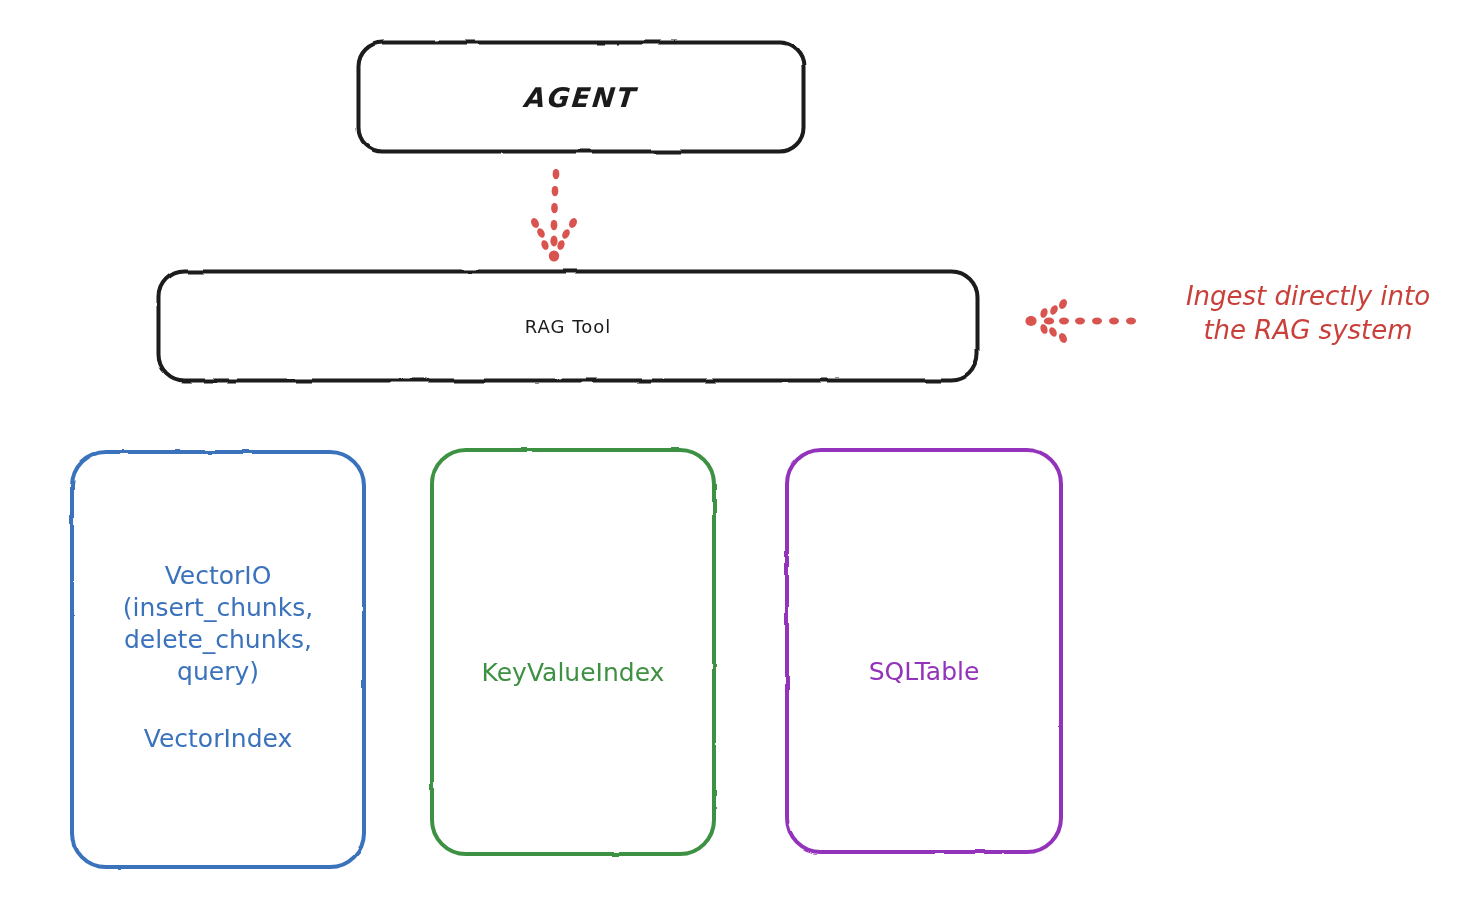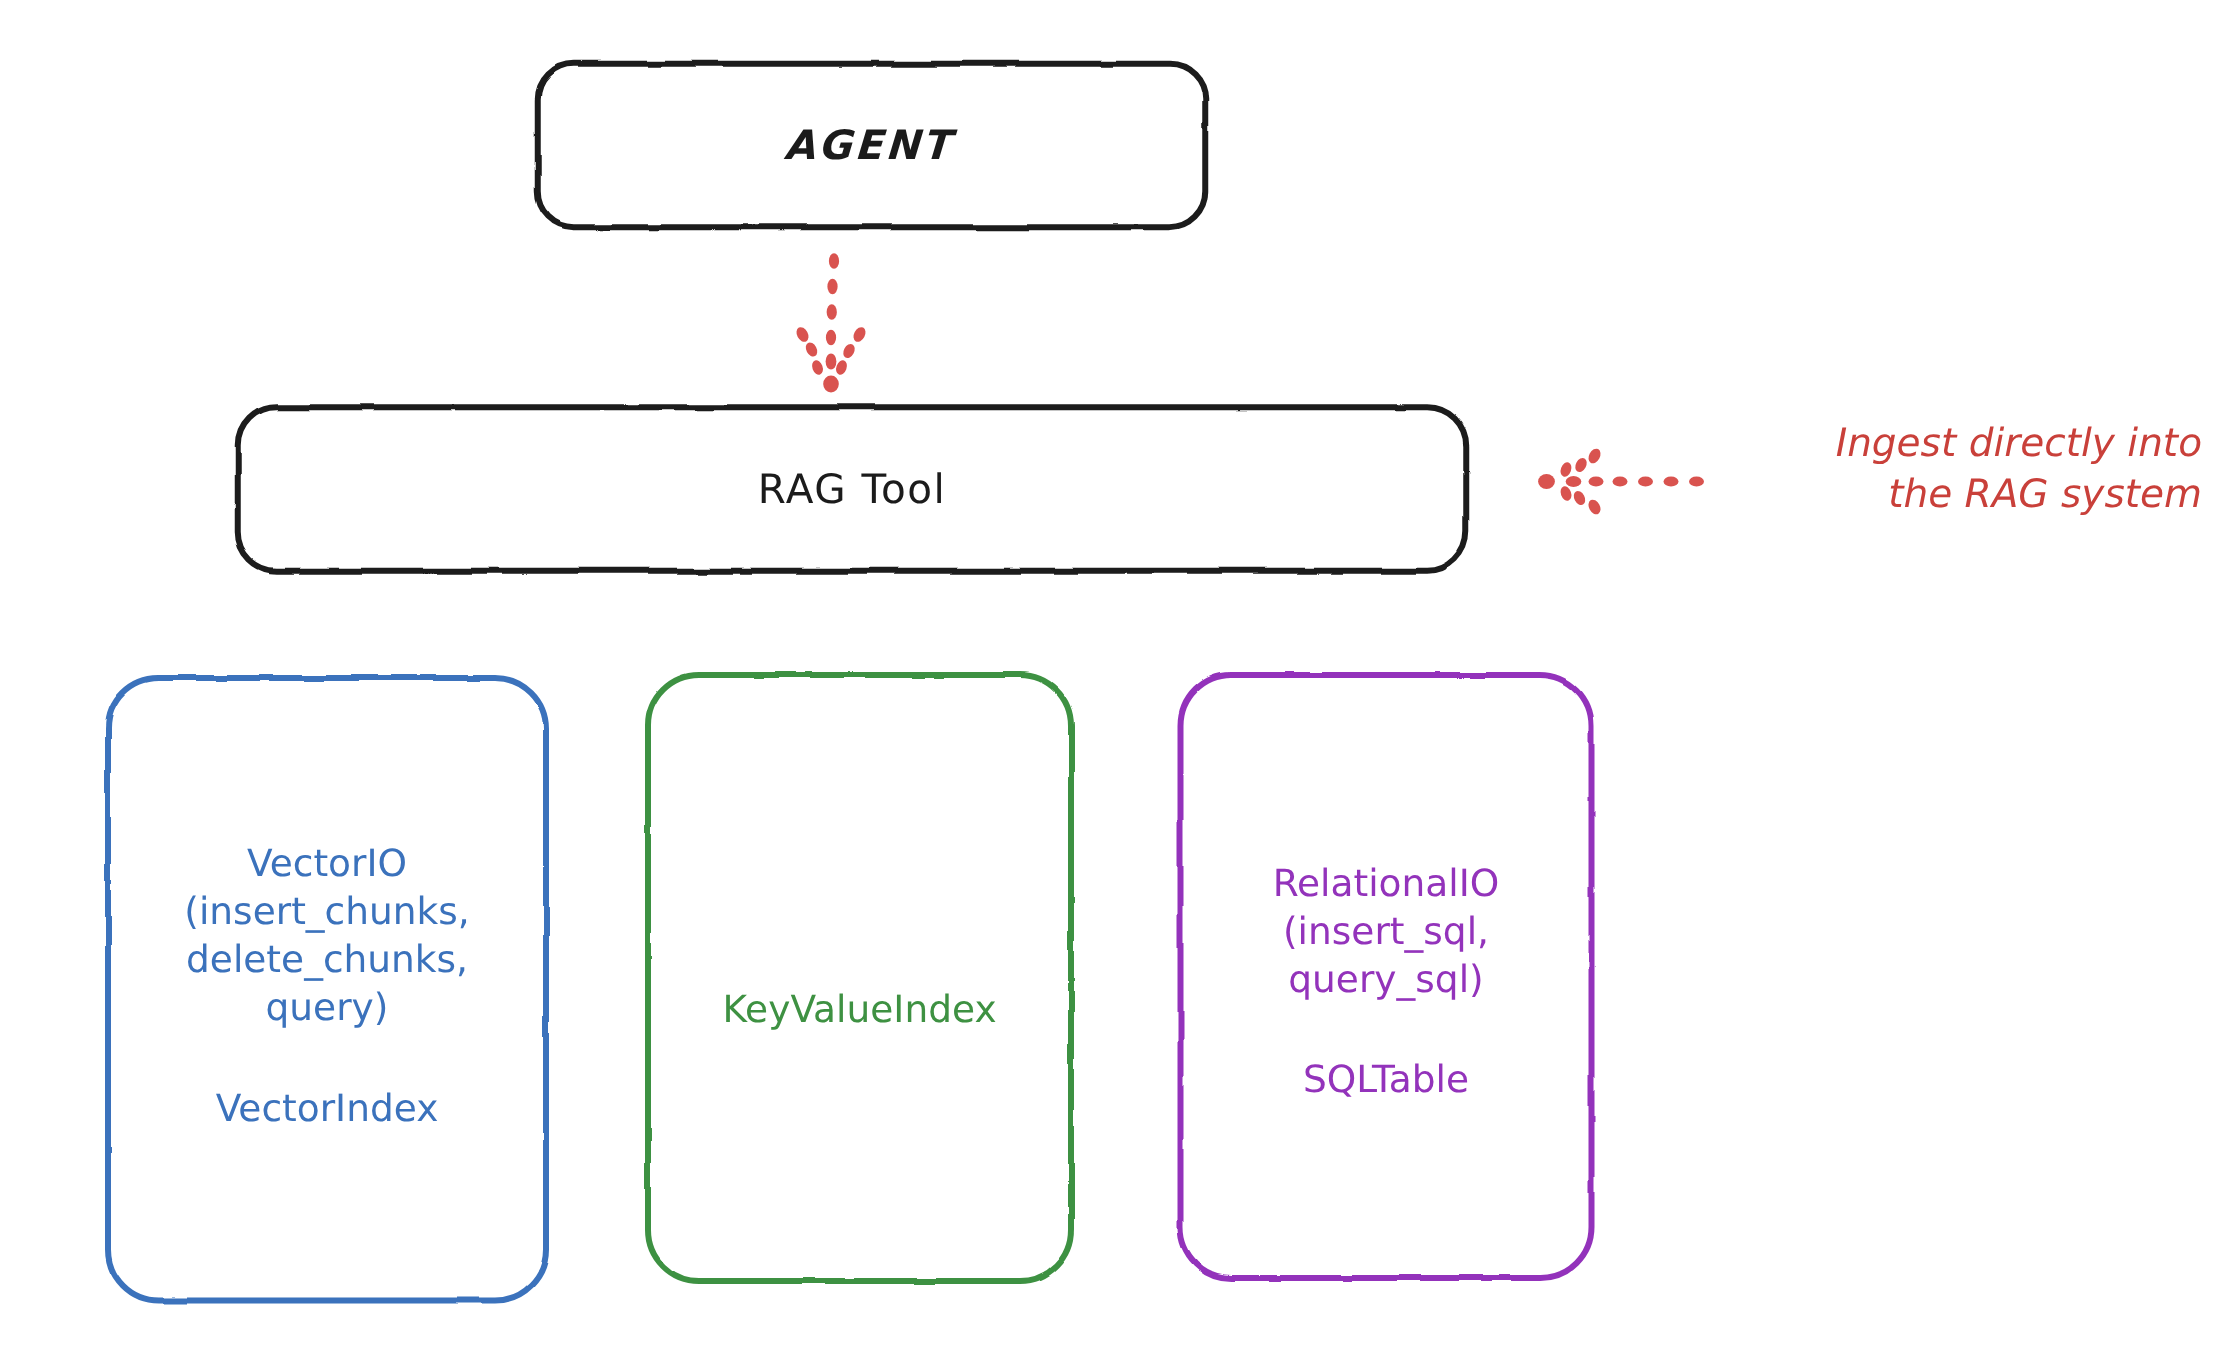--- a/index.html
+++ b/index.html
@@ -52,21 +52,21 @@
 
   
   #ragtool-node {
     left: 157px;
     top: 270px;
     width: 822px;
     height: 112px;
   }
   #ragtool-label {
     font-family: "DejaVu Sans", sans-serif;
-    font-size: 27px;
+    font-size: 18px;
     font-weight: 500;
     letter-spacing: 1px;
     color: #1b1b1b;
   }
 
   
   #vectorio-node {
     left: 70px;
     top: 450px;
     width: 296px;
@@ -114,21 +114,21 @@
   #ingest-annotation {
     position: absolute;
     left: 1148px;
     top: 279px;
     width: 320px;
     color: #C9403A;
     font-size: 26px;
     line-height: 1.32;
     font-weight: 500;
     font-style: italic;
-    text-align: right;
+    text-align: center;
     white-space: pre-line;
   }
 </style>
 </head>
 <body>
 
 <svg id="canvas" viewBox="0 0 1484 910" xmlns="http://www.w3.org/2000/svg">
   <defs>
     <filter id="rough" x="-10%" y="-10%" width="120%" height="120%">
       <feTurbulence type="fractalNoise" baseFrequency="0.022" numOctaves="3" seed="7" result="noise"></feTurbulence>
@@ -211,21 +211,18 @@
 </div>
 
 <div class="node" id="keyvalueio-node">
   <div class="store-inner">
     <div class="store-index c-green">KeyValueIndex</div>
   </div>
 </div>
 
 <div class="node" id="relationalio-node">
   <div class="store-inner">
-    <div class="store-api c-purple">RelationalIO
-(insert_sql,
-query_sql)</div>
     <div class="store-index c-purple">SQLTable</div>
   </div>
 </div>
 
 <div id="ingest-annotation">Ingest directly into
 the RAG system</div>
 
 </body></html>

